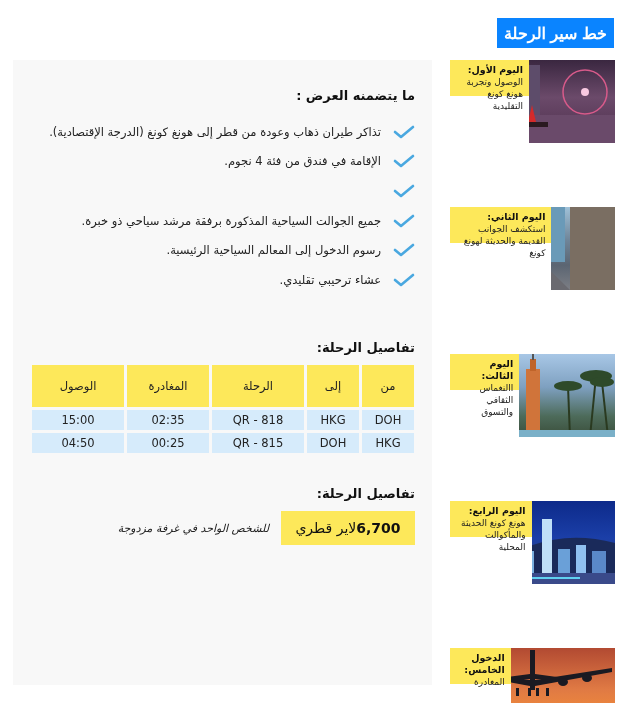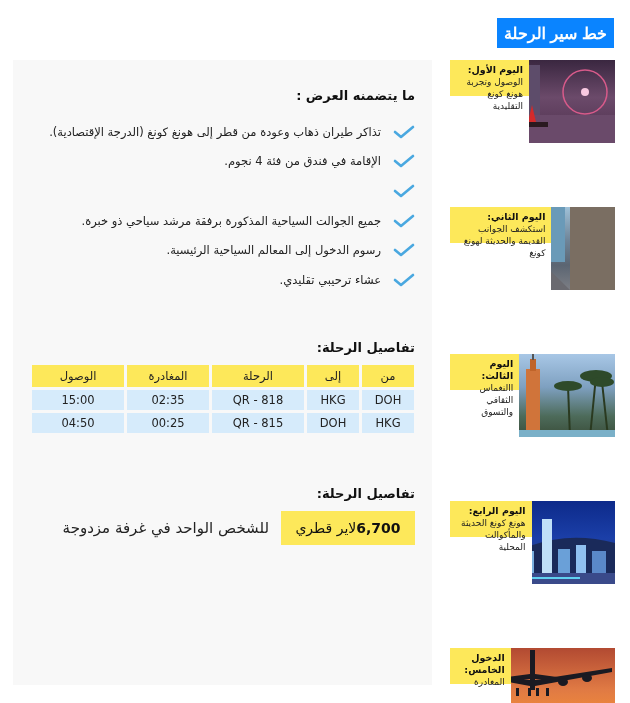--- a/index.html
+++ b/index.html
@@ -26,34 +26,34 @@
   .includes-list li {
     display: flex; align-items: center; height: 29.6px; font-size: 11.5px; color: #222; text-align: center;
   }
   .includes-list li .check { width: 22px; height: 14px; margin-left: 12px; flex: none; }
 
   .flight-table {
     position: absolute; top: 302px; left: 16px; width: 388px;
     border-collapse: separate; border-spacing: 3px; direction: rtl;
   }
   .flight-table th {
-    background: #fde85a; height: 22px; font-size: 11.5px; font-weight: normal; color: #222;
+    background: #fde85a; height: 42px; font-size: 11.5px; font-weight: normal; color: #222;
   }
   .flight-table td {
     background: #d6ebfb; height: 20px; font-size: 11.5px; text-align: center; color: #222;
     direction: ltr;
   }
 
   .price-row { position: absolute; top: 451px; right: 17px; display: flex; align-items: center; }
   .price-box {
     background: #fde85a; height: 34px; width: 134px; display: flex; align-items: center;
     justify-content: center; font-size: 14px; color: #111;
   }
   .price-box .amount { font-weight: bold; }
-  .price-note { font-size: 15px; margin-right: 12px; color: #222; }
+  .price-note { font-size: 11px; margin-right: 12px; color: #222; font-style: italic; }
 
   .days { position: absolute; top: 60px; left: 450px; width: 165px; }
   .day-card { height: 147px; display: flex; flex-direction: row; }
   .day-img { height: 83px; width: 100%; position: relative; overflow: hidden; }
   .day-caption {
     background: #fde85a; height: 36px; padding: 4px 6px; font-size: 9px; line-height: 12px; color: #222;
   }
   .day-caption b { font-weight: bold; font-size: 9.5px; color: #111; }
 
   .img1 { background: linear-gradient(180deg,#3a2740 0%,#6b4a6a 45%,#5d3d5c 70%,#8a5a7c 100%); }

